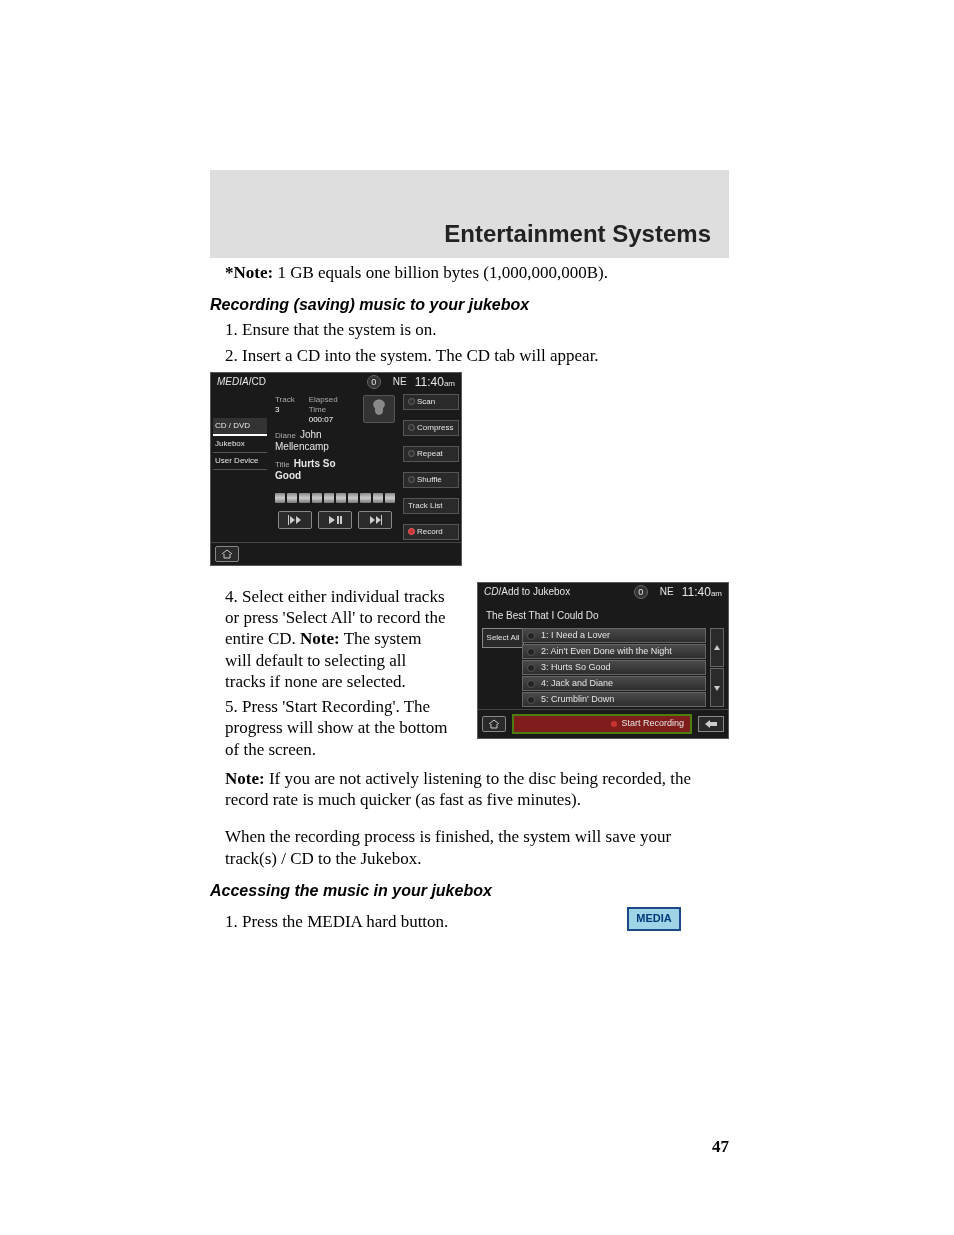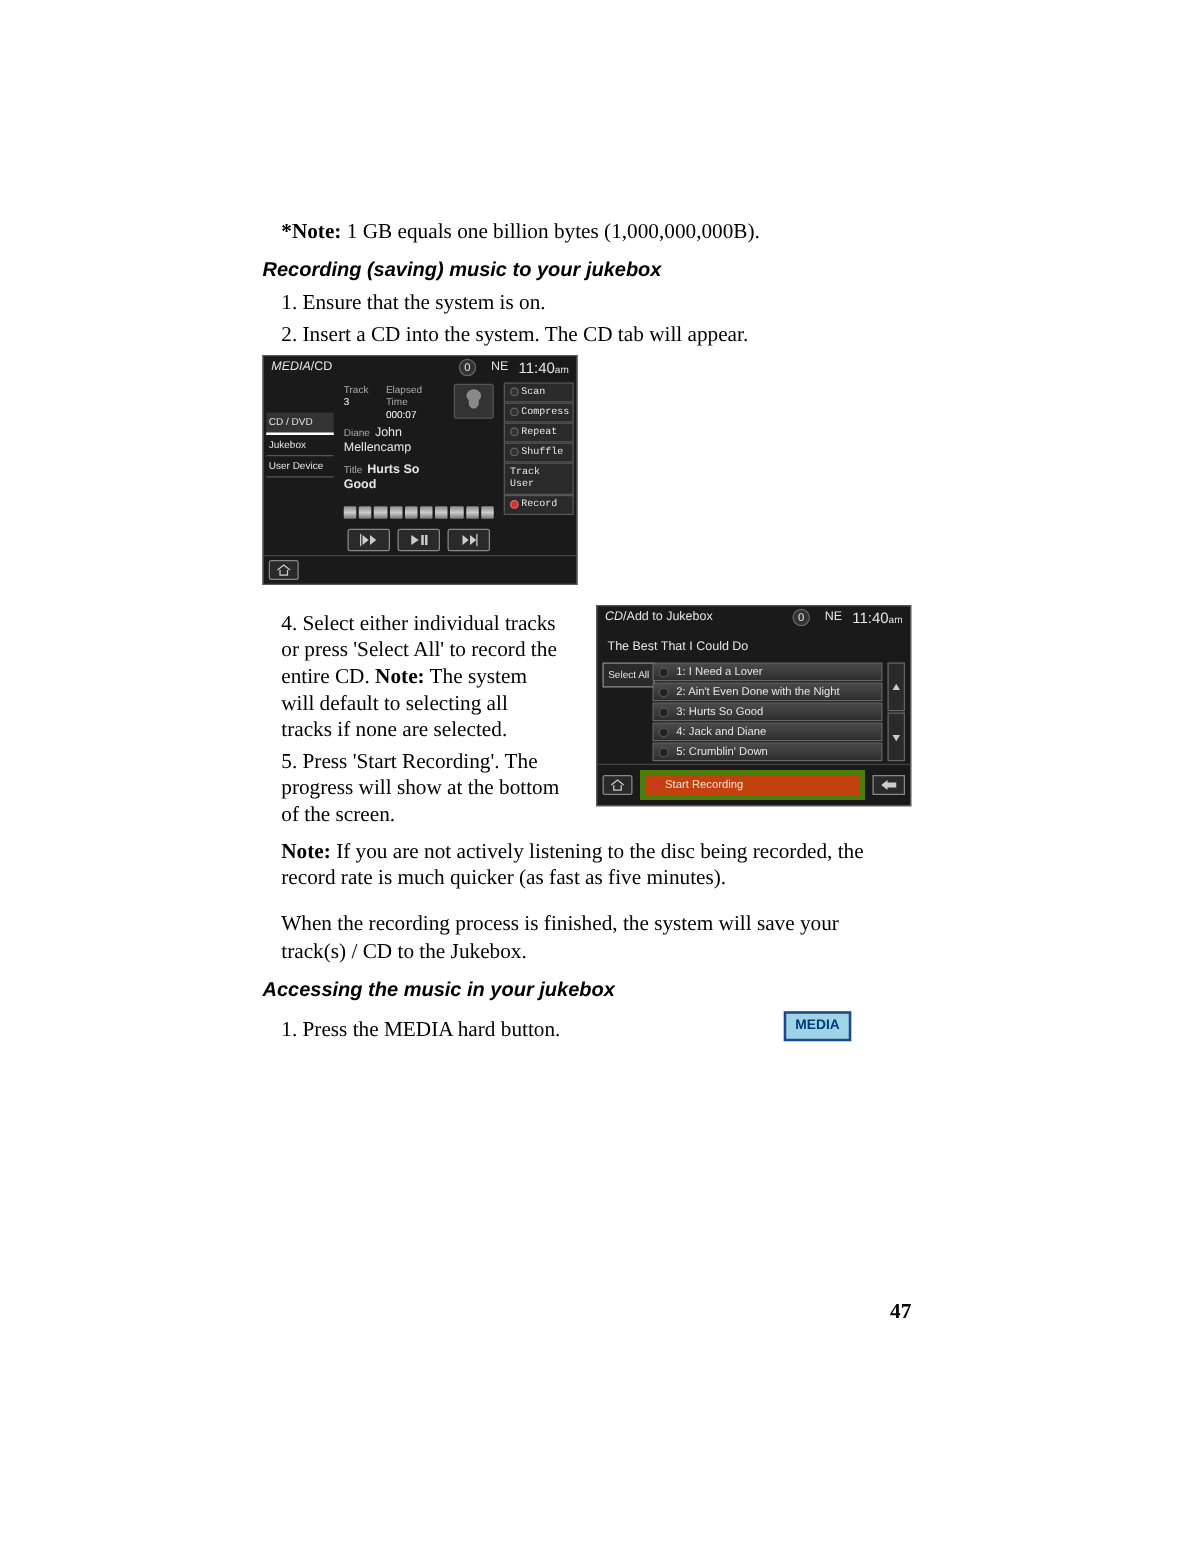--- a/index.html
+++ b/index.html
@@ -151,22 +151,21 @@
     border-radius: 2px;
     display:flex;
     align-items:center;
     justify-content:center;
   }
   .s1-right {
     width: 56px;
     padding: 2px;
     display: flex;
     flex-direction: column;
-    gap: 0;
-    font-family: Liberation Mono, monospace;
+    gap: 10px;
   }
   .s1-rbtn {
     border: 1px solid #555;
     background: #2a2a2a;
     font-size: 8px;
     padding: 2px 4px;
     display: flex;
     align-items: center;
     gap: 2px;
   }
@@ -268,27 +267,28 @@
   }
   .s2-foot {
     display: flex;
     align-items: center;
     padding: 4px;
     border-top: 1px solid #444;
     gap: 6px;
   }
   .s2-start {
     flex:1;
-    border:4px solid #4d7c0f;
-    background:#c2410c;
+    border:2px solid #4d7c0f;
+    background:#7f1d1d;
     font-size:9px;
     padding:2px 6px;
     display:flex;
     align-items:center;
     gap:4px;
+    justify-content:flex-end;
   }
   .s2-start .led { width:6px; height:6px; border-radius:50%; background:#c33;}
   .s2-back {
     width: 24px;
     height: 14px;
     border:1px solid #888;
     background:#2a2a2a;
     display:flex;
     align-items:center;
     justify-content:center;
@@ -317,20 +317,23 @@
     font-weight: bold;
     font-size: 17px;
   }
   .bold { font-weight: bold; }
 </style>
 </head>
 <body>
 
 <div class="page">
 
+  <div class="header-band">
+    <div class="title">Entertainment Systems</div>
+  </div>
 
   <div class="content">
 
     <p>
       <span class="bold">*Note:</span><span> 1 GB equals one billion bytes (1,000,000,000B).</span>
     </p>
 
     <div class="subhead">Recording (saving) music to your jukebox</div>
 
     <p>1. Ensure that the system is on.</p>
@@ -422,21 +425,21 @@
                 </div>
               <div class="s1-rbtn">
                   <span class="led"></span>
                   <span>Repeat</span>
                 </div>
               <div class="s1-rbtn">
                   <span class="led"></span>
                   <span>Shuffle</span>
                 </div>
               <div class="s1-rbtn">
-                  <span>Track User</span>
+                  <span>Track List</span>
                 </div>
               <div class="s1-rbtn record">
                   <span class="led"></span>
                   <span>Record</span>
                 </div>
             </div>
           </div>
           <div class="s1-foot">
             <div class="s1-home">
               <svg width="12" height="10" viewBox="0 0 12 10">

